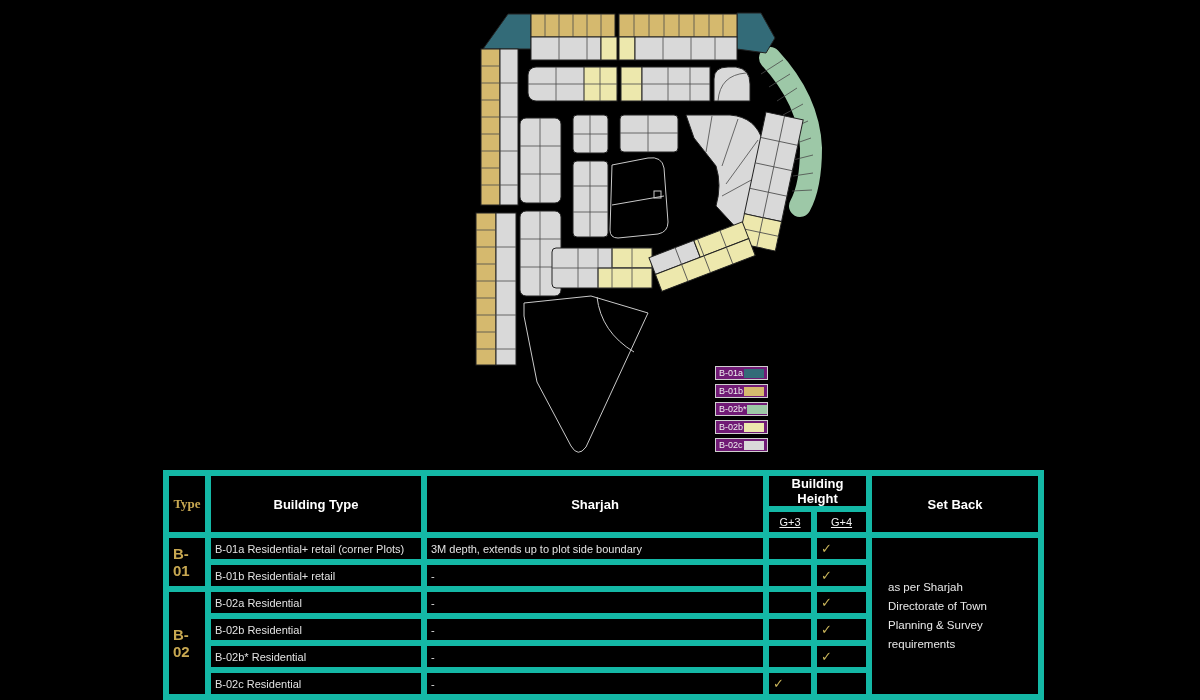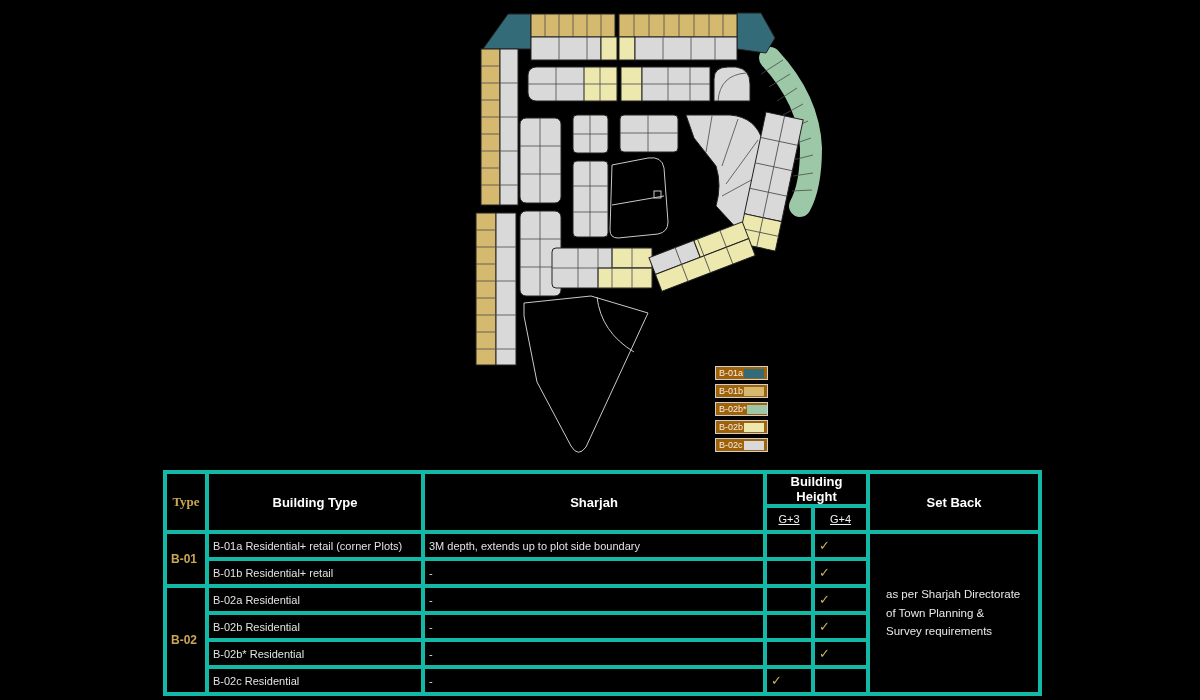--- a/index.html
+++ b/index.html
@@ -14,40 +14,40 @@
   .p-gold   { fill:var(--gold); }
   .p-yellow { fill:var(--paleYellow); }
   .p-gray   { fill:var(--gray); }
   .blk { stroke:#222; stroke-width:1; }
   .div-line { stroke:#4a4a4a; stroke-width:0.8; fill:none; }
   .outline { fill:none; stroke:#c9c9c9; stroke-width:1; }
   .sage-band { fill:none; stroke:var(--sage); stroke-width:22; stroke-linecap:round; }
   
   .legend { position:absolute; left:715px; top:366px; display:flex; flex-direction:column; gap:4px; }
   .legend-item {
-    width:53px; height:14px; border:1px solid #cfcfcf; background:#a16207;
+    width:53px; height:14px; border:1px solid #cfcfcf; background:#701a75;
     display:flex; align-items:center; justify-content:space-between; padding:0 3px;
   }
   .legend-label { color:#f0f0f0; font-size:9px; line-height:1; white-space:nowrap; }
   .legend-swatch { width:20px; height:9px; display:inline-block; flex:0 0 auto; }
   
   .table-wrap { position:absolute; left:163px; top:470px; }
   table {
     border-collapse:collapse; table-layout:fixed; width:875px; color:#e2e2e2;
     border-top:4px solid #dcc56d; border-bottom:3px solid #dcc56d;
     border-left:1px solid #9c8840; border-right:1px solid #9c8840;
   }
-  th, td { border:4px solid #14b8a6; padding:0 4px; }
+  th, td { border:6px solid #14b8a6; padding:0 4px; }
   thead th { border-bottom:2px solid #a5914a; }
   th { color:#fff; font-size:13px; font-weight:bold; text-align:center; }
   .hrow1 th { height:34px; }
   .hrow2 th { height:26px; font-size:11px; font-weight:normal; color:#f2f2f2;text-decoration:underline; }
   td { font-size:11px; height:27px; }
   .th-type { color:var(--accent);font-family:Liberation Serif, serif; }
-  .type-cell { color:var(--accent); font-weight:bold; font-size:12px; }
+  .type-cell { color:var(--accent); font-weight:bold; font-size:15px; }
   .check-cell { color:var(--check); font-size:13px; }
   .setback-cell { font-size:11.5px; line-height:1.65; padding:8px 16px; color:#e8e8e8; }
 </style>
 </head>
 <body>
 
 <svg class="map-svg" width="370" height="460" viewBox="453 8 370 460" xmlns="http://www.w3.org/2000/svg">
 
   <g>
     <path class="sage-band" d="M770,58 Q809,100 811,148 Q811,186 800,206"></path>

